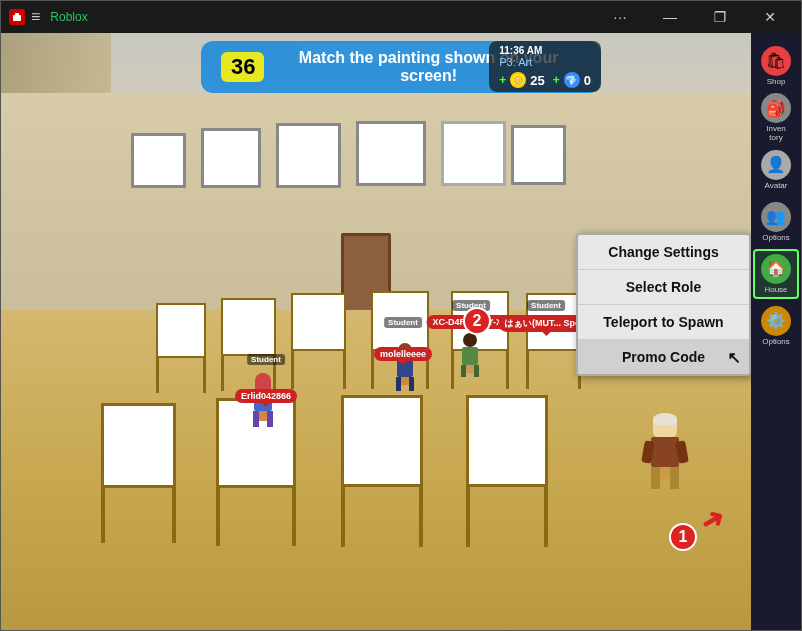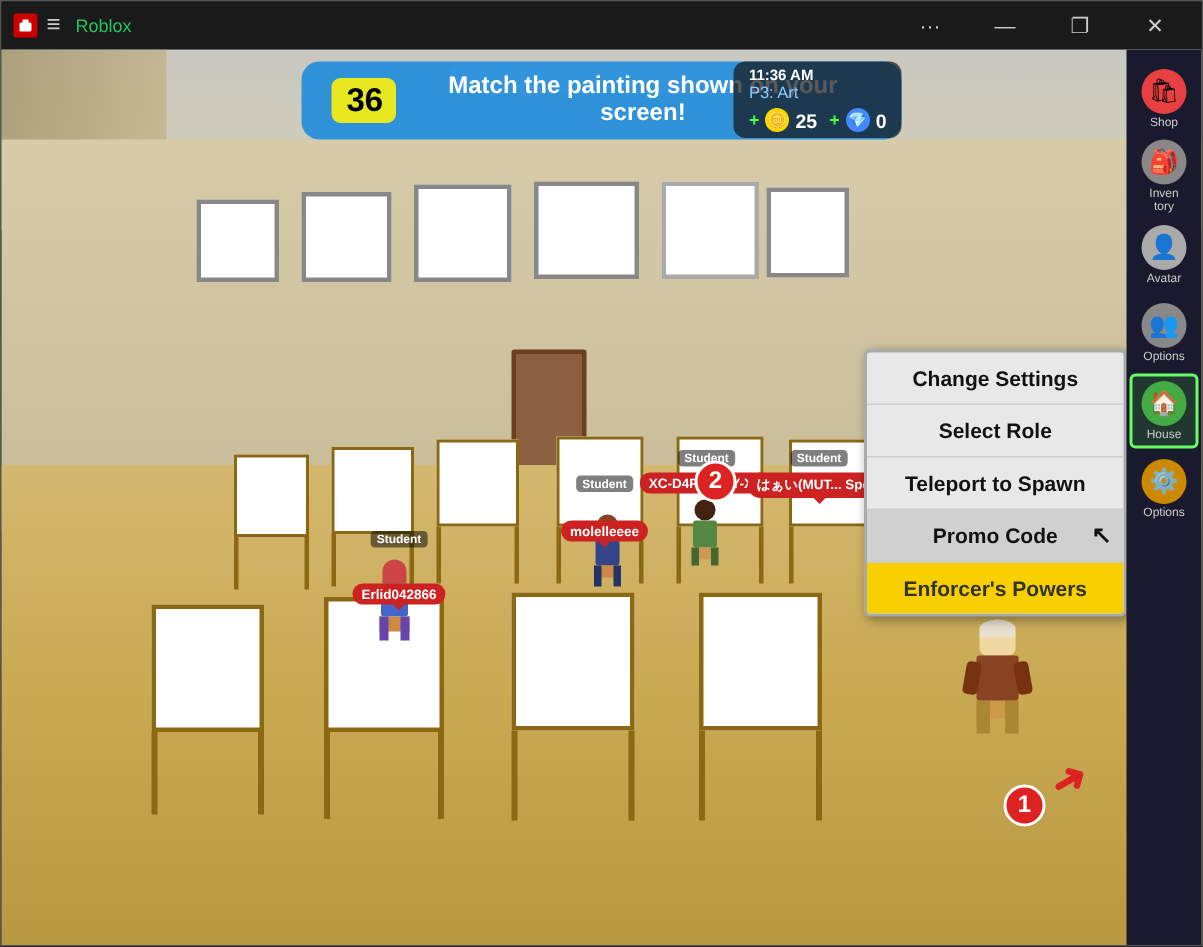--- a/index.html
+++ b/index.html
@@ -320,21 +320,20 @@
 
       <div class="dropdown-menu">
         <div class="dropdown-item">Change Settings</div>
         <div class="dropdown-item">Select Role</div>
         <div class="dropdown-item">Teleport to Spawn</div>
         <div class="dropdown-item active" style="background:#d0d0d0;position:relative;">
           <span>Promo Code</span>
           
           <span style="position:absolute;right:8px;top:50%;transform:translateY(-50%);font-size:16px;">↖</span>
         </div>
-        <div class="dropdown-item yellow">Enforcer's Powers</div>
       </div>
 
       <div class="sidebar-right">
         <div class="sidebar-icon-btn">
           <div class="sidebar-icon-circle icon-shop">🛍</div>
           <span class="sidebar-icon-label">Shop</span>
         </div>
         <div class="sidebar-icon-btn">
           <div class="sidebar-icon-circle icon-inventory">🎒</div>
           <span class="sidebar-icon-label">Inven<br>tory</span>

